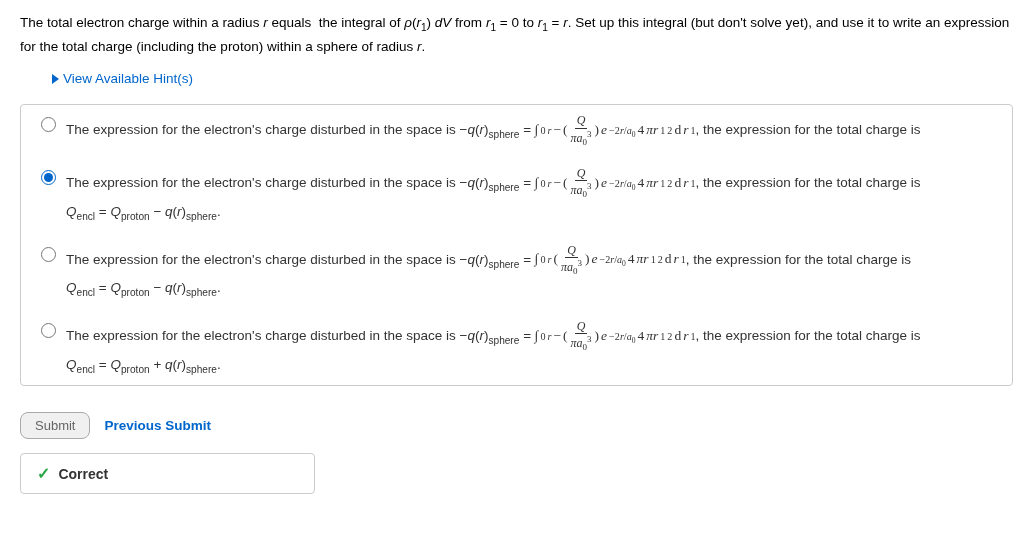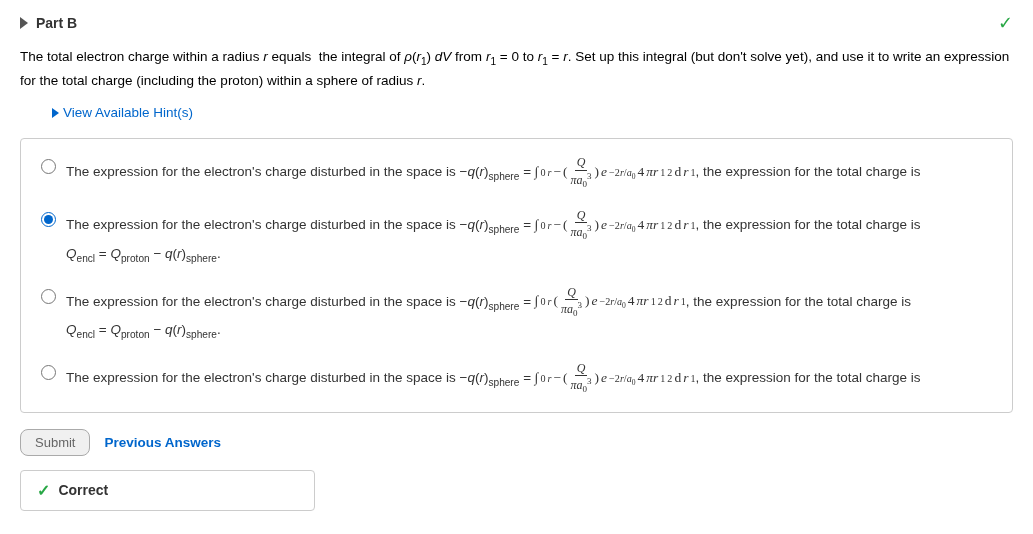--- a/index.html
+++ b/index.html
@@ -74,22 +74,22 @@
       height: 0;
       border-top: 5px solid transparent;
       border-bottom: 5px solid transparent;
       border-left: 7px solid #0066cc;
       display: inline-block;
     }
 
     .options-container {
       border: 1px solid #ccc;
       border-radius: 4px;
-      padding: 16px 20px;
-      margin-bottom: 16px;
+      padding: 8px 20px;
+      margin-bottom: 26px;
     }
 
     .option-row {
       display: flex;
       align-items: flex-start;
       margin-bottom: 18px;
       gap: 10px;
     }
 
     .option-row:last-child { margin-bottom: 0; }
@@ -180,27 +180,20 @@
       font-family: "Times New Roman", Times, serif;
       font-size: 13.5px;
     }
   </style>
 </head>
 <body>
 
 <div class="page-container">
 
   
-  <div class="part-header">
-    <div class="part-header-left">
-      <span class="triangle-icon"></span>
-      <span class="part-title">Part B</span>
-    </div>
-    <span class="check-icon">✓</span>
-  </div>
 
   
   <p class="description">
     The total electron charge within a radius <em>r</em> equals&nbsp; the integral of <em>ρ</em>(<em>r</em><sub>1</sub>) <em>dV</em> from <em>r</em><sub>1</sub> = 0 to <em>r</em><sub>1</sub> = <em>r</em>. Set up this integral (but don't solve yet), and use it to write an
     expression for the total charge (including the proton) within a sphere of radius <em>r</em>.
   </p>
 
   
   <a class="hint-link">
     <span class="hint-triangle"></span>
@@ -281,29 +274,32 @@
             ∫<sub>0</sub><sup><em>r</em></sup>
             −
             <span style="display:inline-flex;align-items:center;">(<span class="fraction">
                   <span class="frac-num"><em>Q</em></span>
                   <span class="frac-den"><em>πa</em><sub>0</sub><sup>3</sup></span>
                 </span>)</span>
             <em>e</em><sup>−2<em>r</em>/<em>a</em><sub>0</sub></sup>
             4<em>πr</em><sub>1</sub><sup>2</sup> d<em>r</em><sub>1</sub>
           </span>, the expression for the total charge is
         </span>
+        <span class="math-line">
+          <em>Q</em><sub>encl</sub> = <em>Q</em><sub>proton</sub> + <em>q</em>(<em>r</em>)<sub>sphere</sub>.
+        </span>
       </div>
     </div>
 
   </div>
 
   
   <div class="actions-row">
     <button class="submit-btn">Submit</button>
-    <a class="prev-answers-link">Previous Answers</a>
+    <a class="prev-answers-link">Previous Submit</a>
   </div>
 
   
   <div class="correct-box">
     <span class="correct-check">✓</span>
     <span>Correct</span>
   </div>
 
 </div>
 

